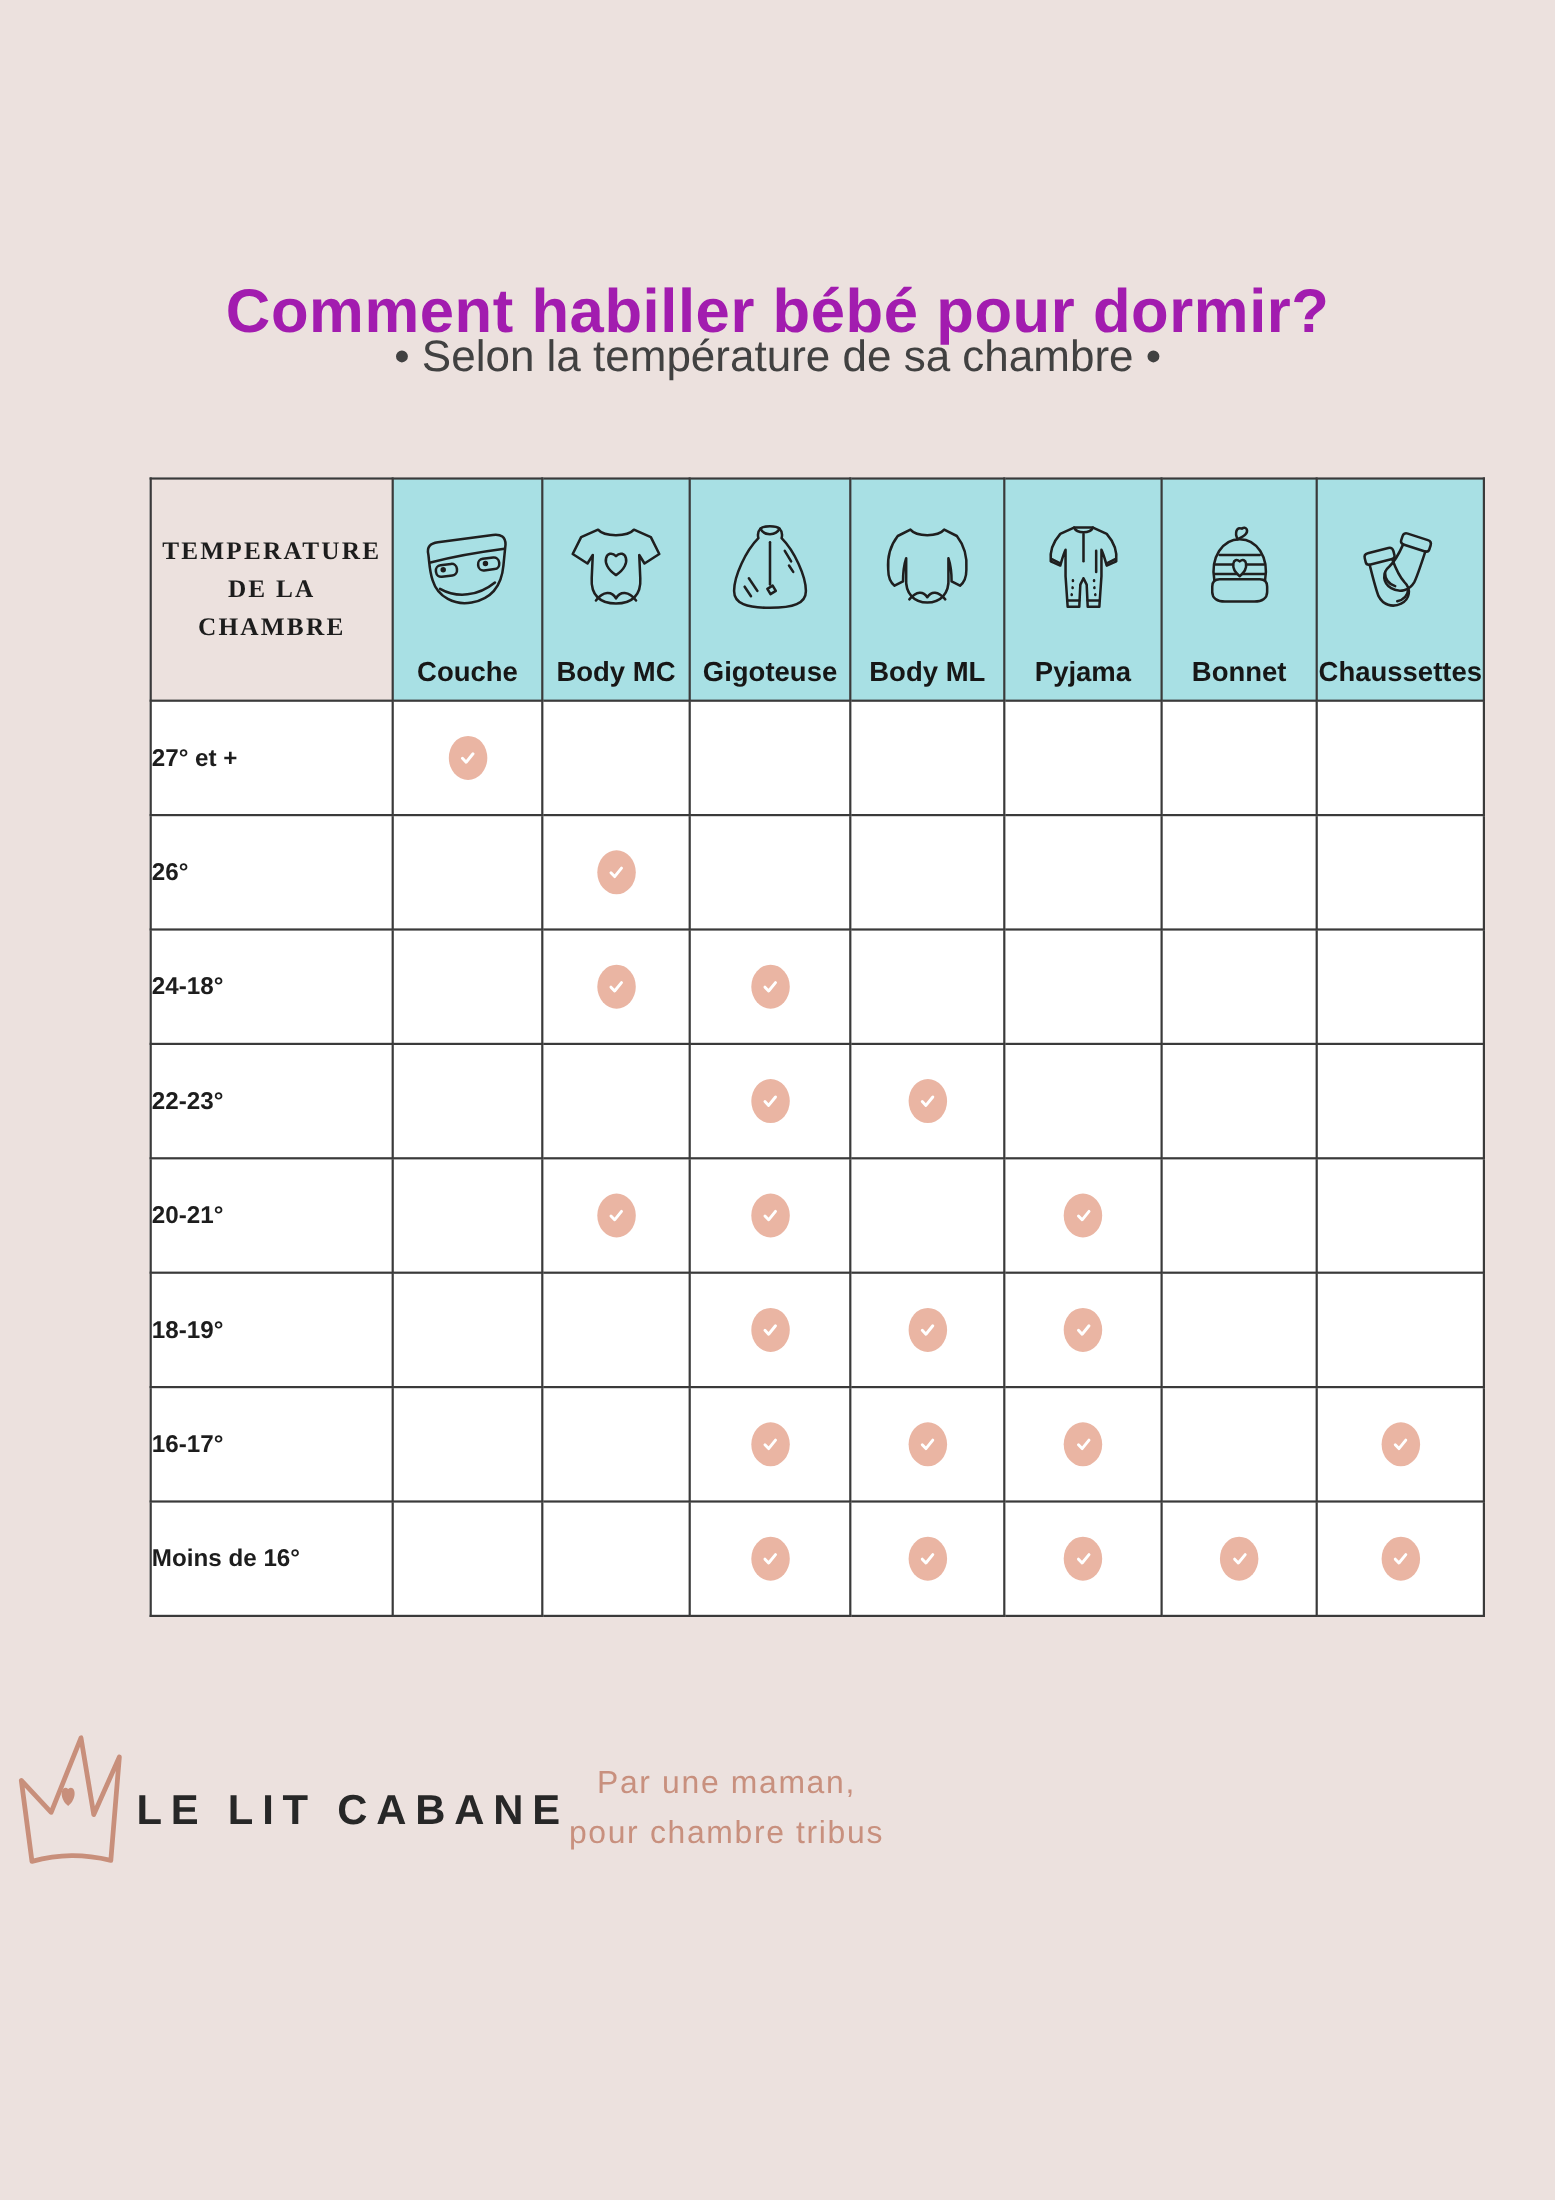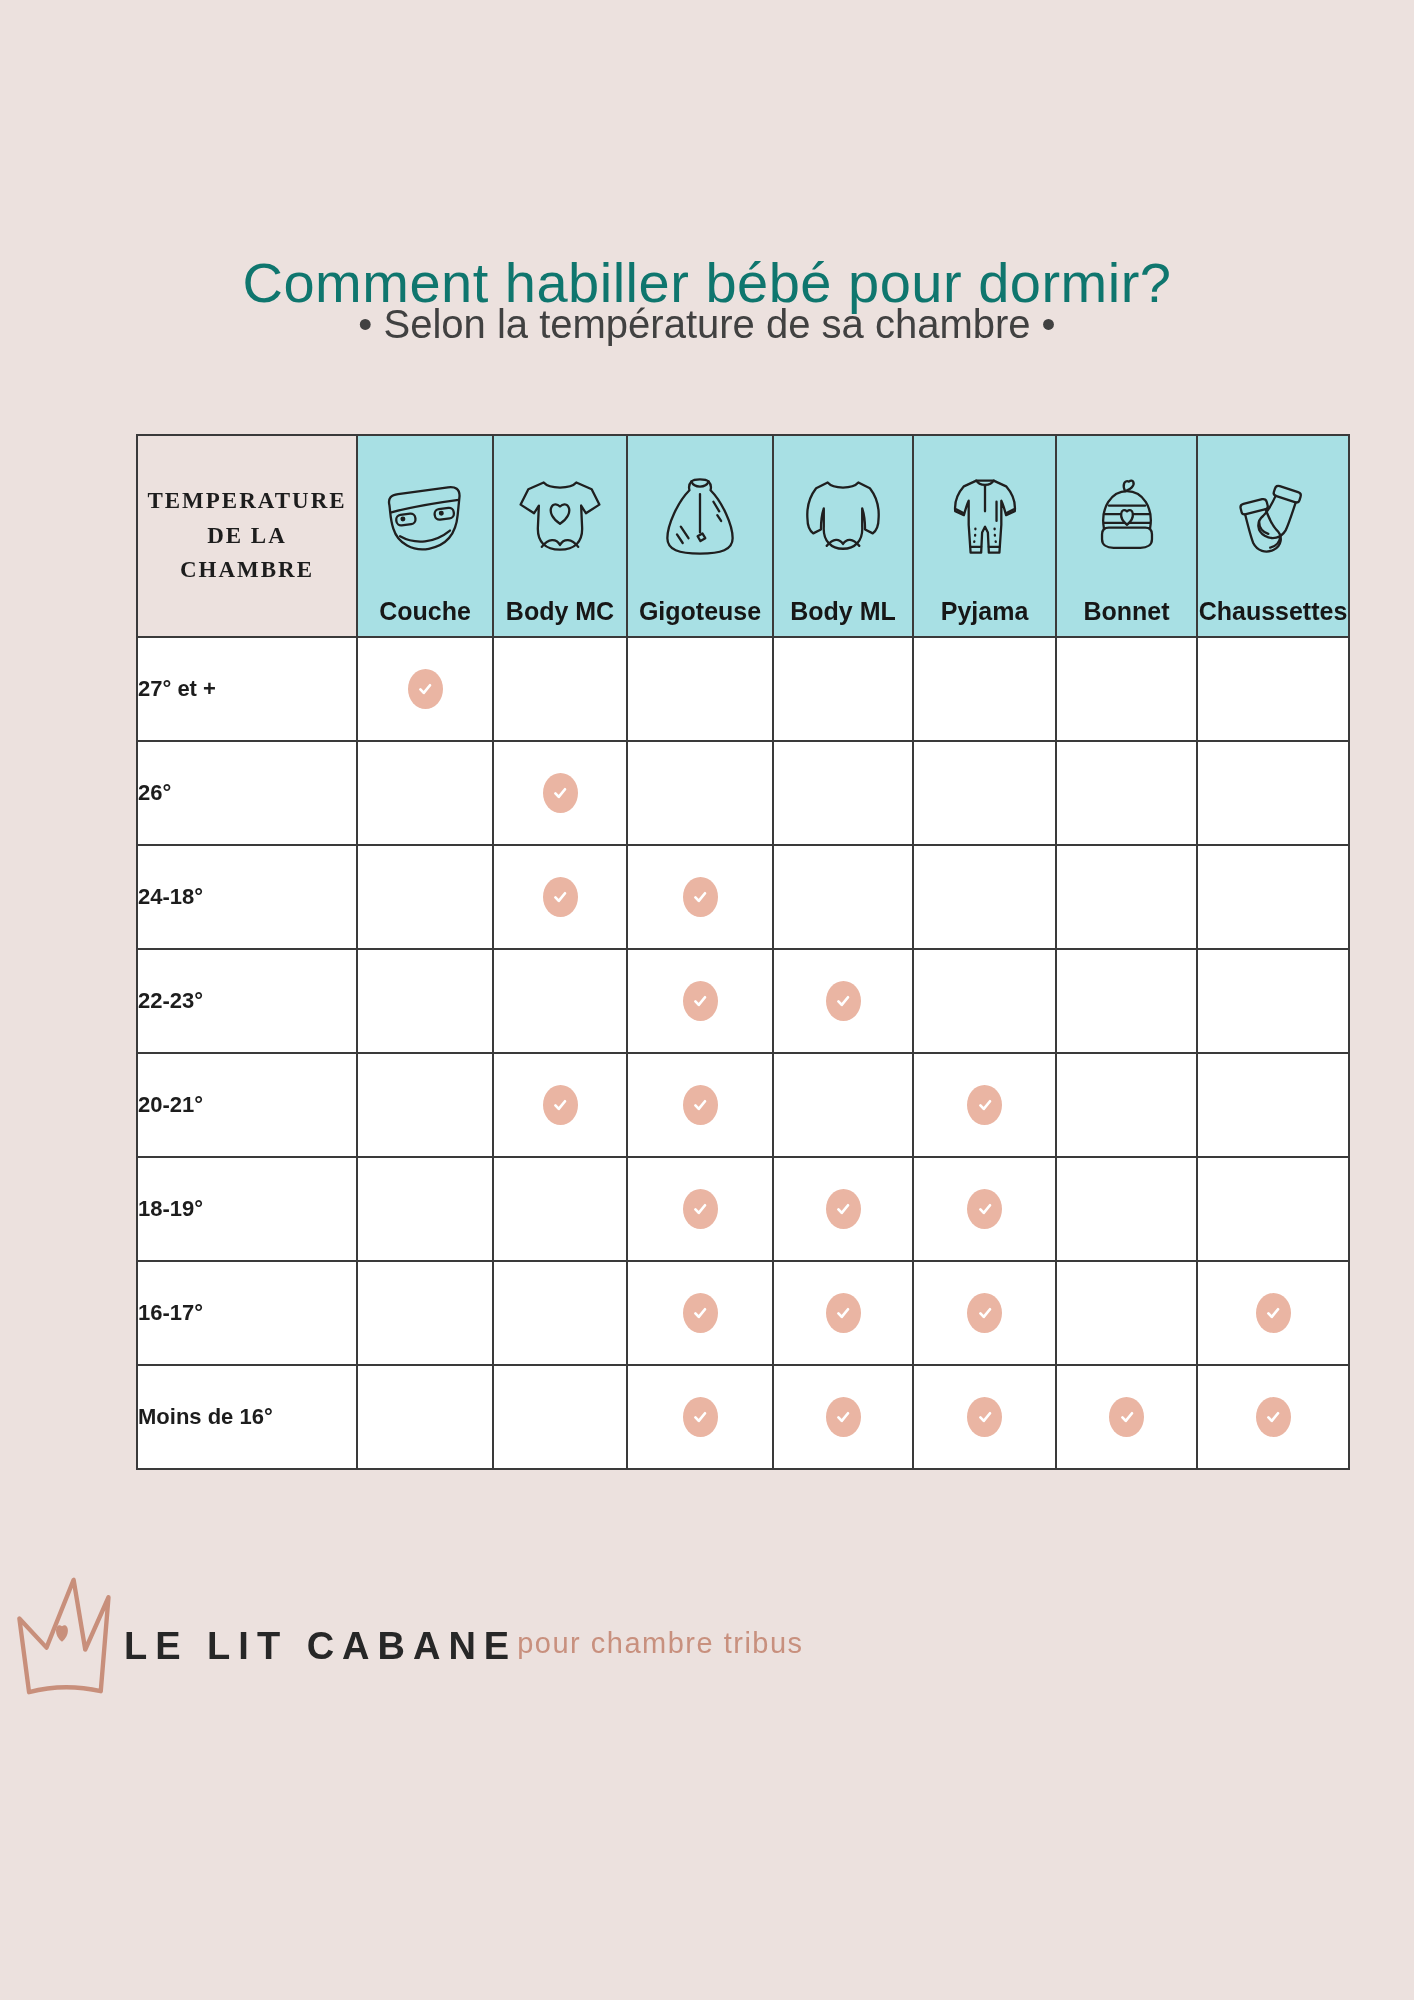--- a/index.html
+++ b/index.html
@@ -7,22 +7,22 @@
     width:1414px;height:2000px;
     background:#ece1de;
     font-family:"Liberation Sans", sans-serif;
     color:#1f1f1f;
     position:relative;
     overflow:hidden;
   }
   .page-title{
     position:absolute;top:212px;left:0;width:100%;
     text-align:center;
-    font-size:56px;font-weight:400;letter-spacing:.5px;
-    color:#0f766e;
+    font-size:56px;font-weight:700;letter-spacing:.5px;
+    color:#a21caf;
   }
   .page-subtitle{
     position:absolute;top:302px;left:0;width:100%;
     text-align:center;
     font-size:40px;font-weight:400;
     color:#414141;
   }
   .table-wrap{
     position:absolute;top:434px;left:136px;width:1212px;
   }
@@ -407,17 +407,18 @@
 
   <div class="footer">
     <span>
       <svg width="124" height="136" viewBox="0 0 128 140">
         <path d="M20 52 L30 128 C56 121 78 121 104 127 L112 30 L88 84 L76 12 L48 82 Z" fill="none" stroke="#c88f7b" stroke-width="4.5" stroke-linecap="round" stroke-linejoin="round"></path>
         <path d="M64 76 C54 68 58 55 64 60 C70 55 74 68 64 76 Z" fill="#c88f7b"></path>
       </svg>
     </span>
     <div class="brand">LE LIT CABANE</div>
     <div class="tagline">
+      <div>Par une maman,</div>
       <div>pour chambre tribus</div>
     </div>
   </div>
 
 </div>
 
 </body></html>

